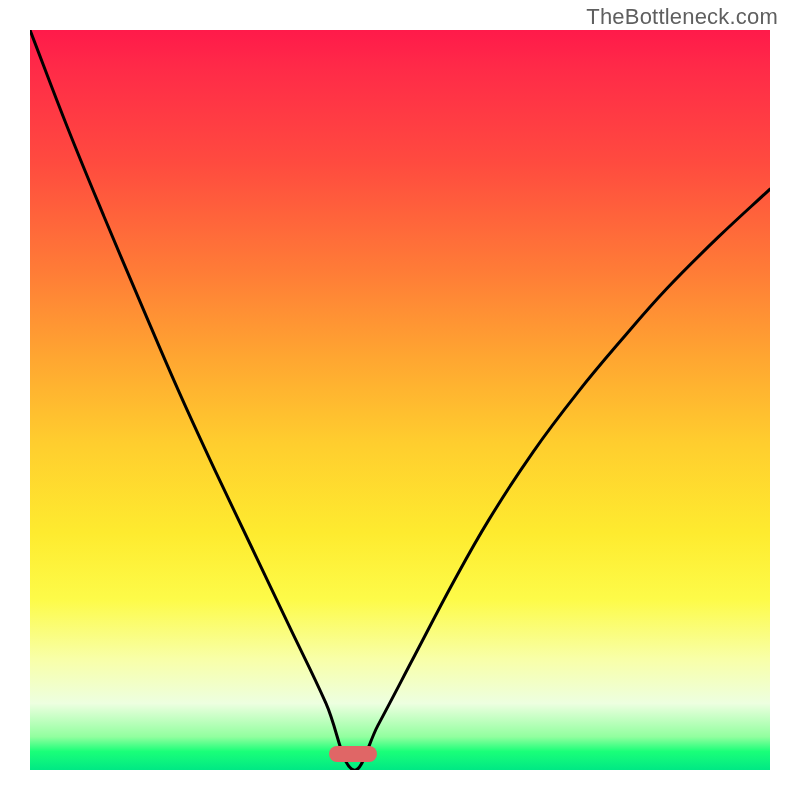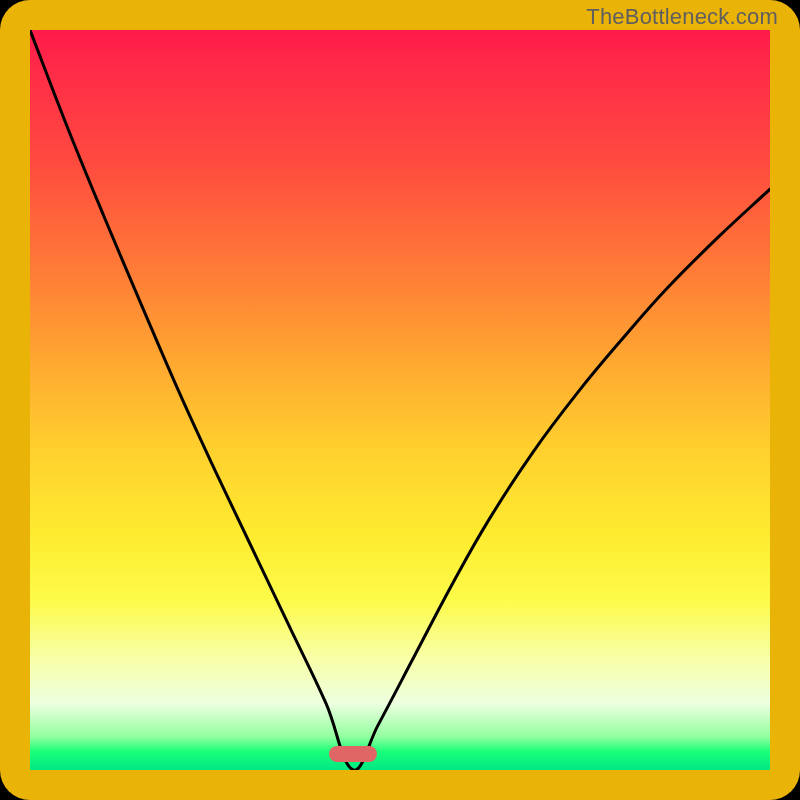--- a/index.html
+++ b/index.html
@@ -7,22 +7,21 @@
     padding: 0;
     width: 800px;
     height: 800px;
     overflow: hidden;
     background: #000;
     font-family: Arial, Helvetica, sans-serif;
   }
   .frame {
     position: absolute;
     inset: 0;
-    background: #eab308;
-    border-radius: 30px;
+    background: #ffffff;
   }
   .plot {
     position: absolute;
     left: 30px;
     top: 30px;
     width: 740px;
     height: 740px;
     overflow: hidden;
   }
   .gradient {

